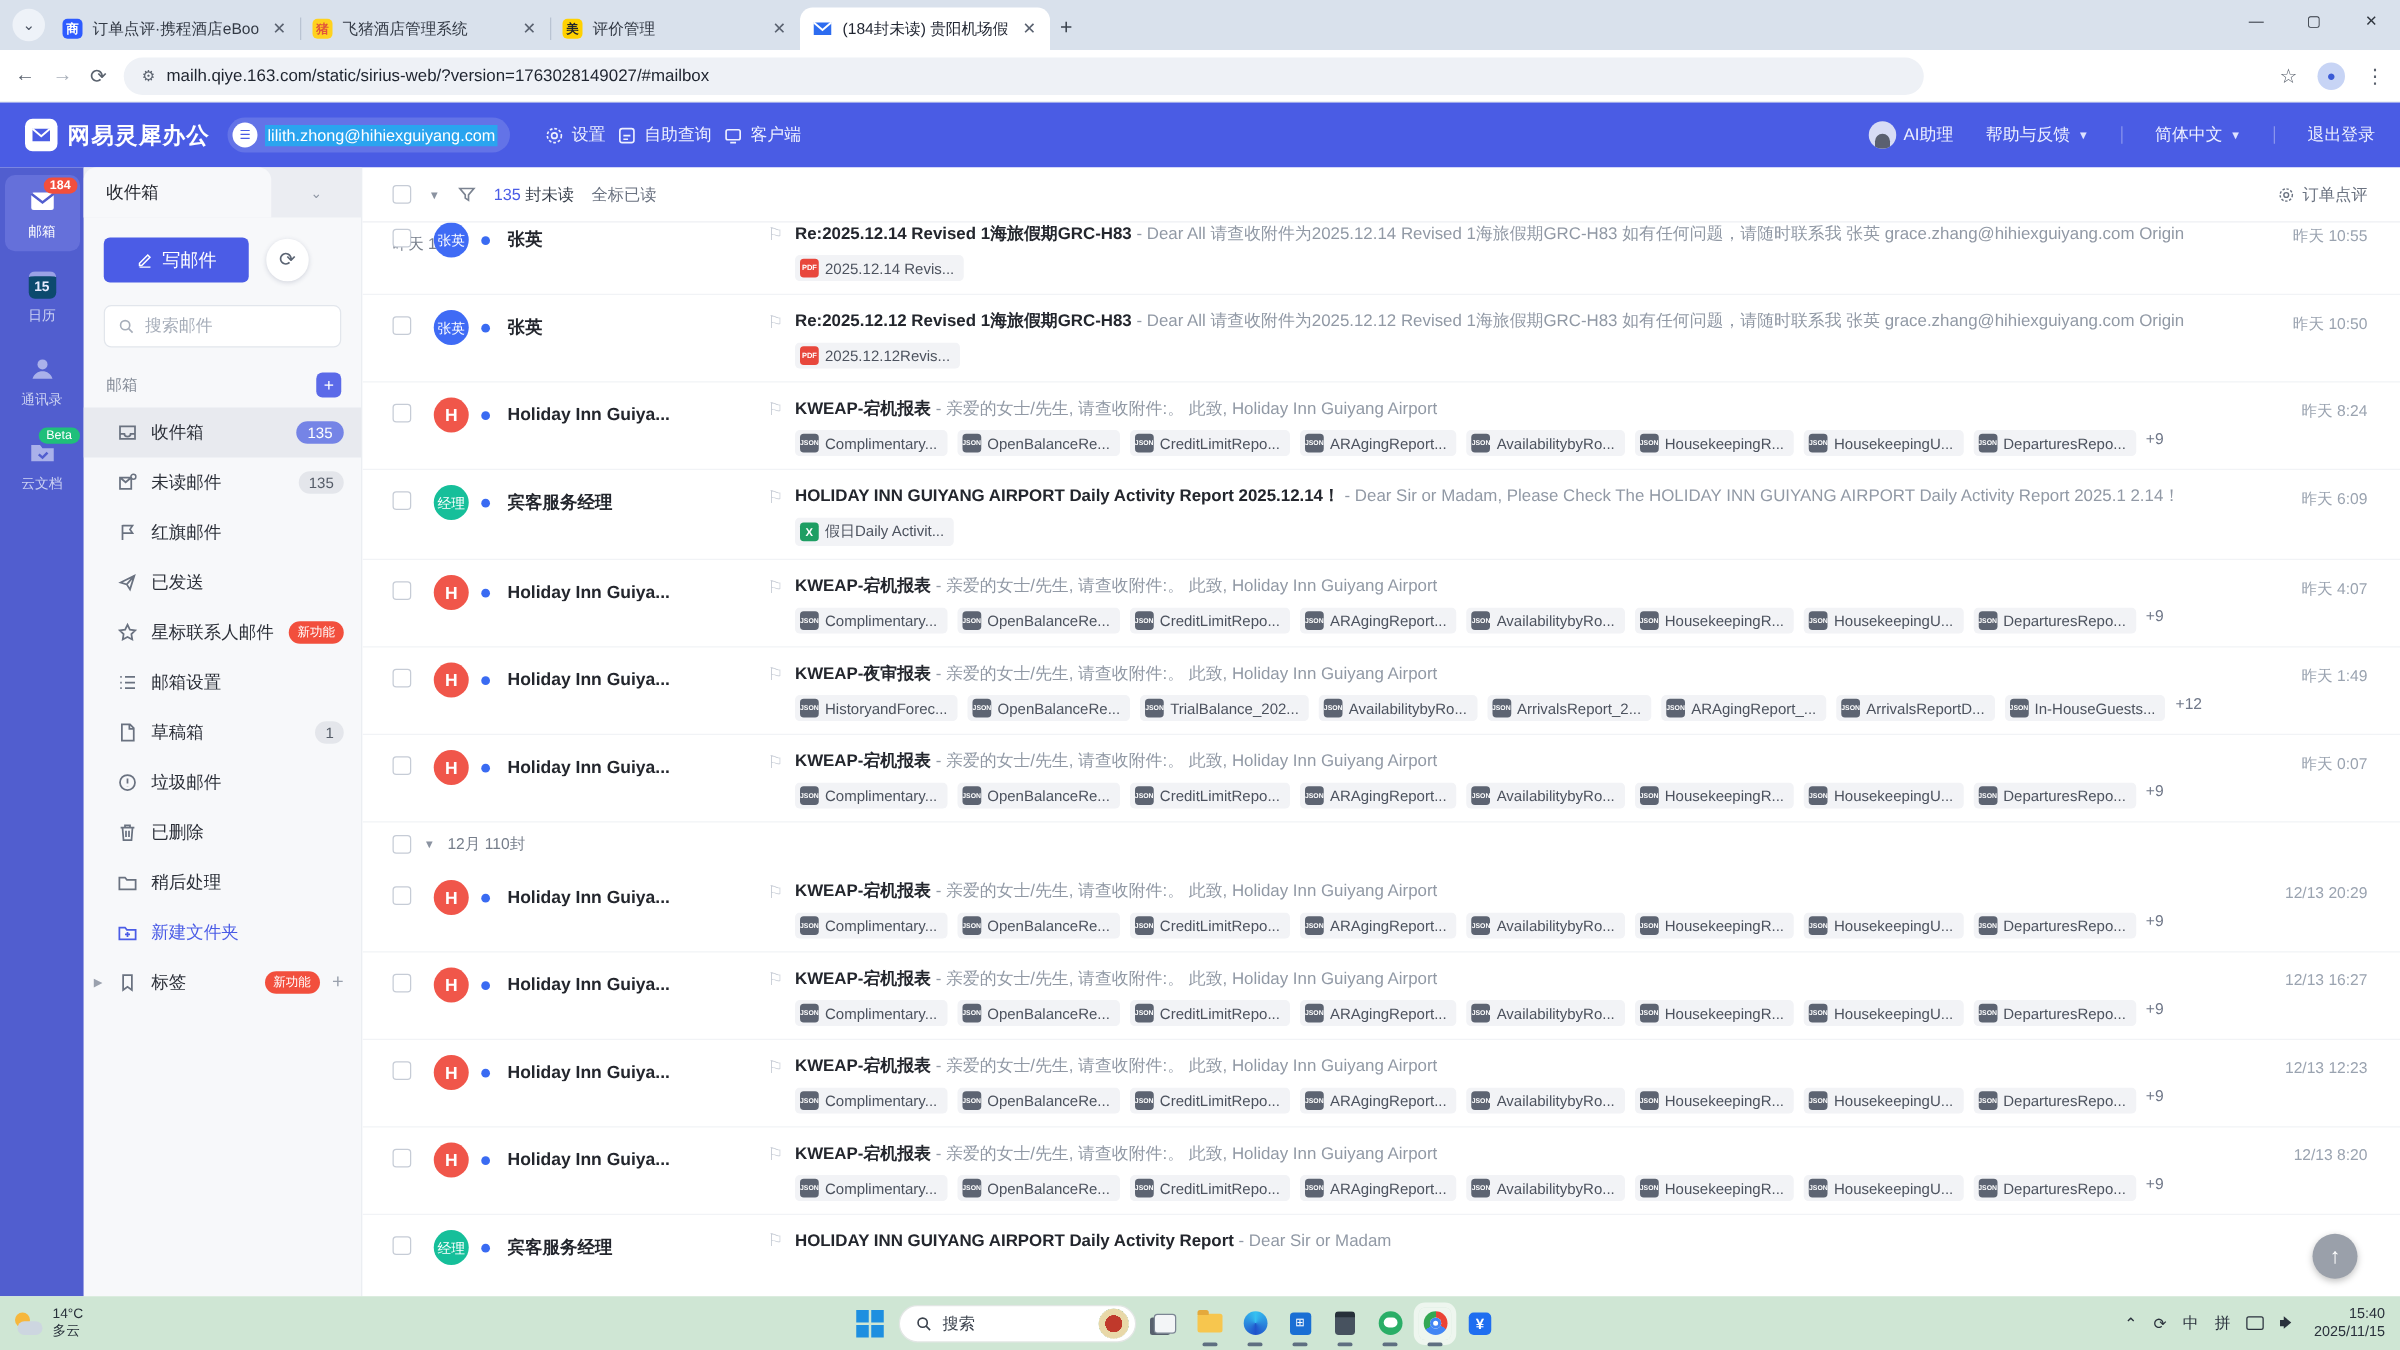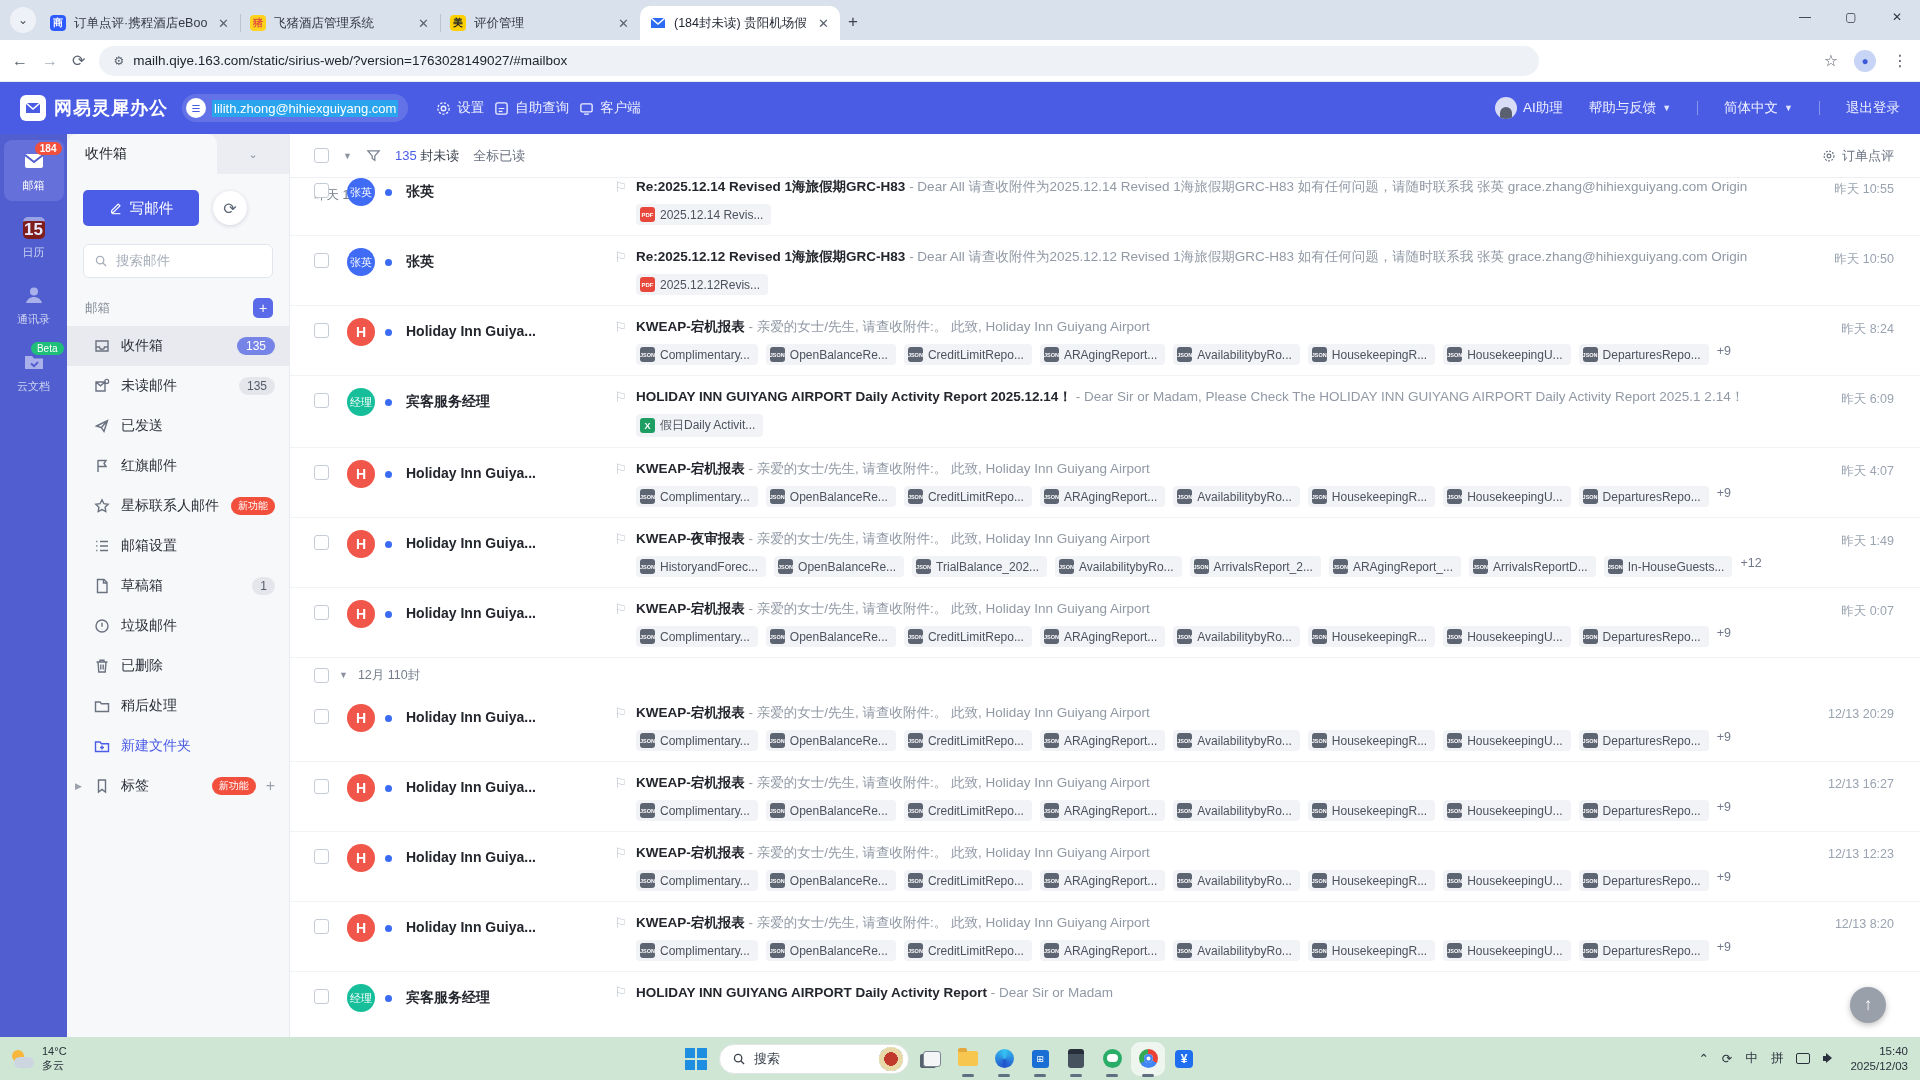--- a/index.html
+++ b/index.html
@@ -51,21 +51,21 @@
   .content { position:absolute; top:134px; bottom:43px; left:0; right:0; display:flex; }
 
   
   .rail { width:67px; background:#515ecf; display:flex; flex-direction:column; align-items:center; padding-top:6px; gap:6px; }
   .rail-item { width:60px; padding:9px 0 8px; border-radius:8px; display:flex; flex-direction:column; align-items:center; gap:5px; color:#ccd2f3; font-size:11px; position:relative; }
   .rail-item.active { background:#6570da; color:#fff; }
   .rail-ico { width:24px; height:24px; display:flex; align-items:center; justify-content:center; }
   .rail-ico svg { width:24px; height:24px; }
   .badge-red { position:absolute; top:2px; right:2px; background:#f24f3d; color:#fff; font-size:10px; border-radius:9px; padding:1px 5px; font-weight:bold; }
   .badge-beta { position:absolute; top:1px; right:0px; background:#1fbf7a; color:#fff; font-size:10px; border-radius:9px; padding:1px 6px; }
-  .cal-box { width:22px; height:22px; border-radius:5px; background:#7f1d1d; color:#e8ebff; font-size:17px; display:flex; align-items:center; justify-content:center; font-weight:bold; border-top:4px solid #9aa2e6; }
+  .cal-box { width:22px; height:22px; border-radius:5px; background:#0c4a6e; color:#e8ebff; font-size:11px; display:flex; align-items:center; justify-content:center; font-weight:bold; border-top:4px solid #9aa2e6; }
 
   
   .sidebar { width:223px; background:#f7f8fa; display:flex; flex-direction:column; border-right:1px solid #e7eaef; }
   .fold-tabs { height:40px; background:#ebedf2; display:flex; align-items:stretch; }
   .fold-tab { width:150px; background:#f7f8fa; border-radius:10px 10px 0 0; display:flex; align-items:center; padding-left:18px; font-size:14px; color:#23262d; }
   .fold-tab-rest { flex:1; display:flex; align-items:center; justify-content:center; color:#8b93a1; font-size:11px; }
   .compose-row { display:flex; align-items:center; gap:14px; padding:16px 16px 6px 16px; }
   .compose-btn { width:116px; height:36px; background:#4b5ce6; color:#fff; border:none; border-radius:5px; font-size:14.5px; display:flex; align-items:center; justify-content:center; gap:7px; }
   .refresh-btn { width:34px; height:34px; border-radius:50%; background:#fff; box-shadow:0 1px 4px rgba(40,50,90,.18); color:#5b6473; font-size:16px; display:flex; align-items:center; justify-content:center; }
   .search-row { padding:12px 16px 4px; }
@@ -351,32 +351,32 @@
               <path d="M2 4h9v9H2z M2 4l4.5 3.8L11 4"></path>
               <circle cx="12.7" cy="3.4" r="2" stroke-width="1.2"></circle>
             </svg>
           </span>
           <span class="lbl">未读邮件</span>
           <span class="pill-gray">135</span>
         </div>
         <div class="side-item">
           <span class="ico">
             <svg width="16" height="16" viewBox="0 0 16 16" fill="none" stroke="#6a7280" stroke-width="1.4">
+              <path d="M4 2v12 M4 2.5h8l-2 3 2 3H4"></path>
+            </svg>
+          </span>
+          <span class="lbl">红旗邮件</span>
+        </div>
+        <div class="side-item">
+          <span class="ico">
+            <svg width="16" height="16" viewBox="0 0 16 16" fill="none" stroke="#6a7280" stroke-width="1.4">
               <path d="M2.5 8l11-5.5-3.5 11-2.6-4z M7.4 9.5l6.1-7"></path>
             </svg>
           </span>
           <span class="lbl">已发送</span>
-        </div>
-        <div class="side-item">
-          <span class="ico">
-            <svg width="16" height="16" viewBox="0 0 16 16" fill="none" stroke="#6a7280" stroke-width="1.4">
-              <path d="M4 2v12 M4 2.5h8l-2 3 2 3H4"></path>
-            </svg>
-          </span>
-          <span class="lbl">红旗邮件</span>
         </div>
         <div class="side-item">
           <span class="ico">
             <svg width="16" height="16" viewBox="0 0 16 16" fill="none" stroke="#6a7280" stroke-width="1.4">
               <path d="M8 1.8l1.9 3.9 4.3.6-3.1 3 .7 4.3L8 11.6l-3.8 2 .7-4.3-3.1-3 4.3-.6z"></path>
             </svg>
           </span>
           <span class="lbl">星标联系人邮件</span>
           <span class="tag-new">新功能</span>
         </div>
@@ -1003,15 +1003,15 @@
         <span class="ico-yuan">¥</span>
       </div>
   </div>
   <div class="tray">
     <span>⌃</span>
     <span>⟳</span>
     <span>中</span>
     <span>拼</span>
     <span class="cast"></span>
     <span class="spk"></span>
-    <span class="clock"><span>15:40</span><br><span>2025/12/03</span></span>
+    <span class="clock"><span>15:40</span><br><span>2025/11/15</span></span>
   </div>
 </div>
 
 </body></html>

